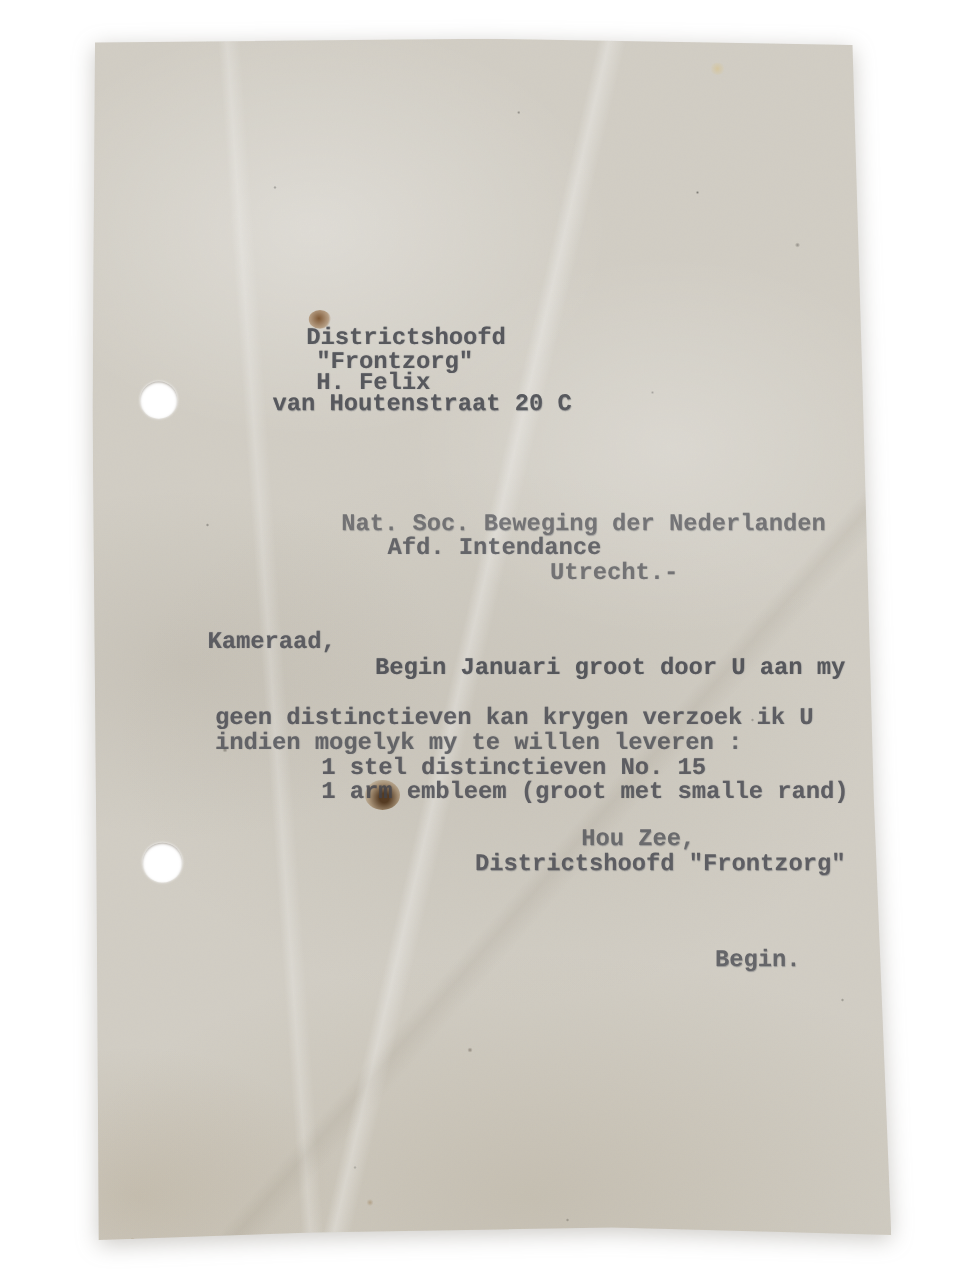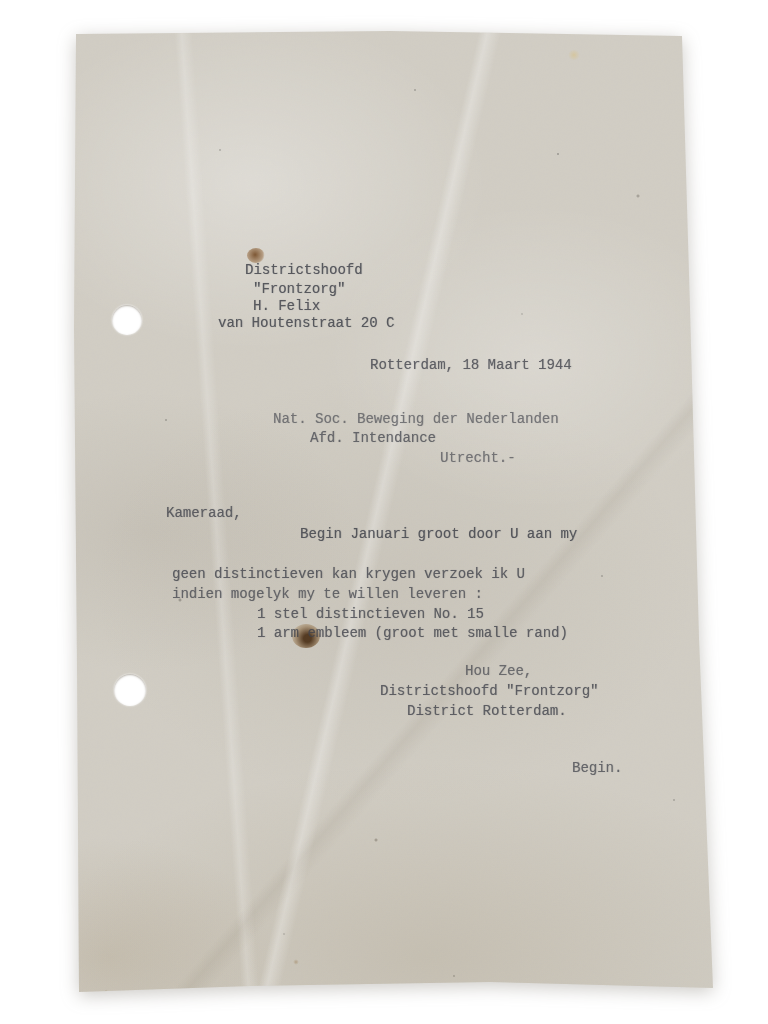--- a/index.html
+++ b/index.html
@@ -52,24 +52,25 @@
       radial-gradient(2px 2px at 214px 906px, rgba(40,40,38,.40), transparent 70%),
       radial-gradient(4px 4px at 226px 934px, rgba(150,115,70,.45), transparent 70%),
       radial-gradient(3px 3px at 36px 964px,  rgba(140,110,70,.45), transparent 70%),
       radial-gradient(2px 2px at 384px 948px, rgba(40,40,38,.40), transparent 70%);
     clip-path:polygon(6px 6px, 320px 3px, 612px 8px, 620px 280px, 629px 610px, 643px 960px, 420px 954px, 180px 958px, 9px 964px, 7px 640px, 4px 300px);
   }
   .grain{position:absolute;inset:0;filter:url(#grainF);opacity:.5;pointer-events:none;}
   .text-layer{
     position:absolute;inset:0;
     color:var(--ink);
-    font-size:14px;line-height:19px;
+    font-size:19px;line-height:19px;
     filter:blur(.3px);
     text-shadow:0.4px 0.4px 0.8px rgba(70,72,82,.55);
     white-space:pre;
+    font-weight:bold;
   }
   .tw{position:absolute;}
   .o85{opacity:.85}.o80{opacity:.80}.o75{opacity:.75}.o70{opacity:.70}.o65{opacity:.65}
   .hole{
     position:absolute;background:var(--bg);border-radius:50%;
     box-shadow:inset 0 1px 2px rgba(120,112,96,.55), 0 0 2px rgba(255,255,255,.9);
   }
   .hole.top{left:42px;top:277px;width:30px;height:30px;}
   .hole.bottom{left:44px;top:646px;width:32px;height:32px;}
   .stain{position:absolute;border-radius:50%;}
@@ -109,40 +110,38 @@
       <div class="stain pale-spot"></div>
 
       <div class="text-layer">
         
         <div class="tw o85" style="left:175px;top:233px">Districtshoofd</div>
         <div class="tw o85" style="left:183px;top:252px">"Frontzorg"</div>
         <div class="tw o85" style="left:183px;top:269px">H. Felix</div>
         <div class="tw o85" style="left:148px;top:286px">van Houtenstraat 20 C</div>
 
         
-        <div class="tw o80" style="left:300px;top:328px">Rotterdam, 18 Maart 1944</div>
 
         
         <div class="tw o65" style="left:203px;top:382px">Nat. Soc. Beweging der Nederlanden</div>
         <div class="tw o75" style="left:240px;top:401px">Afd. Intendance</div>
         <div class="tw o65" style="left:370px;top:421px">Utrecht.-</div>
 
         
         <div class="tw o80" style="left:96px;top:476px">Kameraad,</div>
 
         
         <div class="tw o85" style="left:230px;top:497px">Begin Januari groot door U aan my</div>
         <div class="tw o80" style="left:102px;top:537px">geen distinctieven kan krygen verzoek ik U</div>
         <div class="tw o75" style="left:102px;top:557px">indien mogelyk my te willen leveren :</div>
         <div class="tw o80" style="left:187px;top:577px">1 stel distinctieven No. 15</div>
         <div class="tw o80" style="left:187px;top:596px">1 arm embleem (groot met smalle rand)</div>
 
         
         <div class="tw o70" style="left:395px;top:634px">Hou Zee,</div>
         <div class="tw o80" style="left:310px;top:654px">Districtshoofd "Frontzorg"</div>
-        <div class="tw o80" style="left:337px;top:674px">District Rotterdam.</div>
 
         
         <div class="tw o75" style="left:502px;top:731px">Begin.</div>
       </div>
     </div>
   </div>
 </div>
 
 </body></html>

